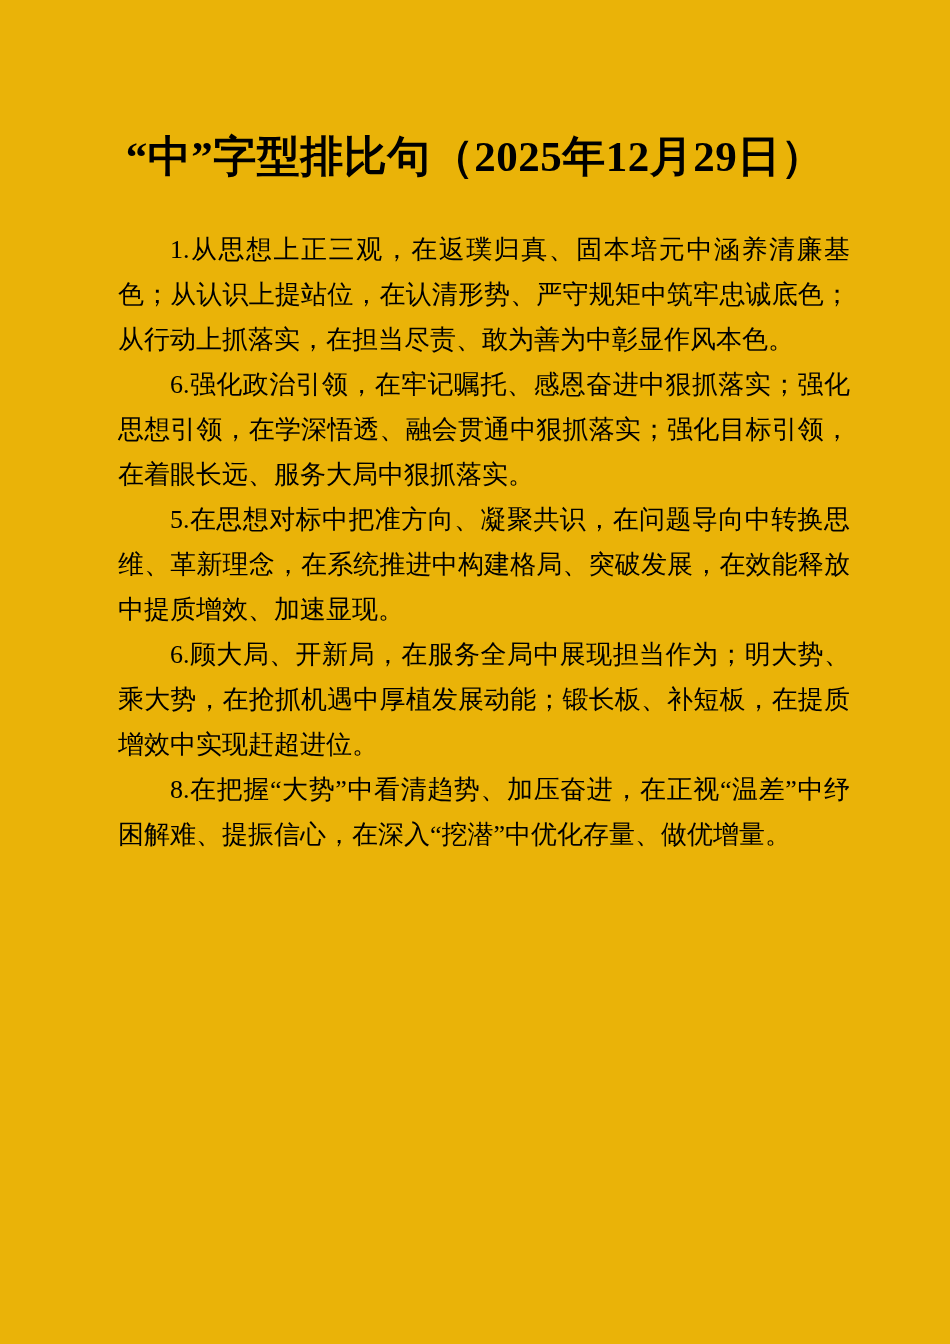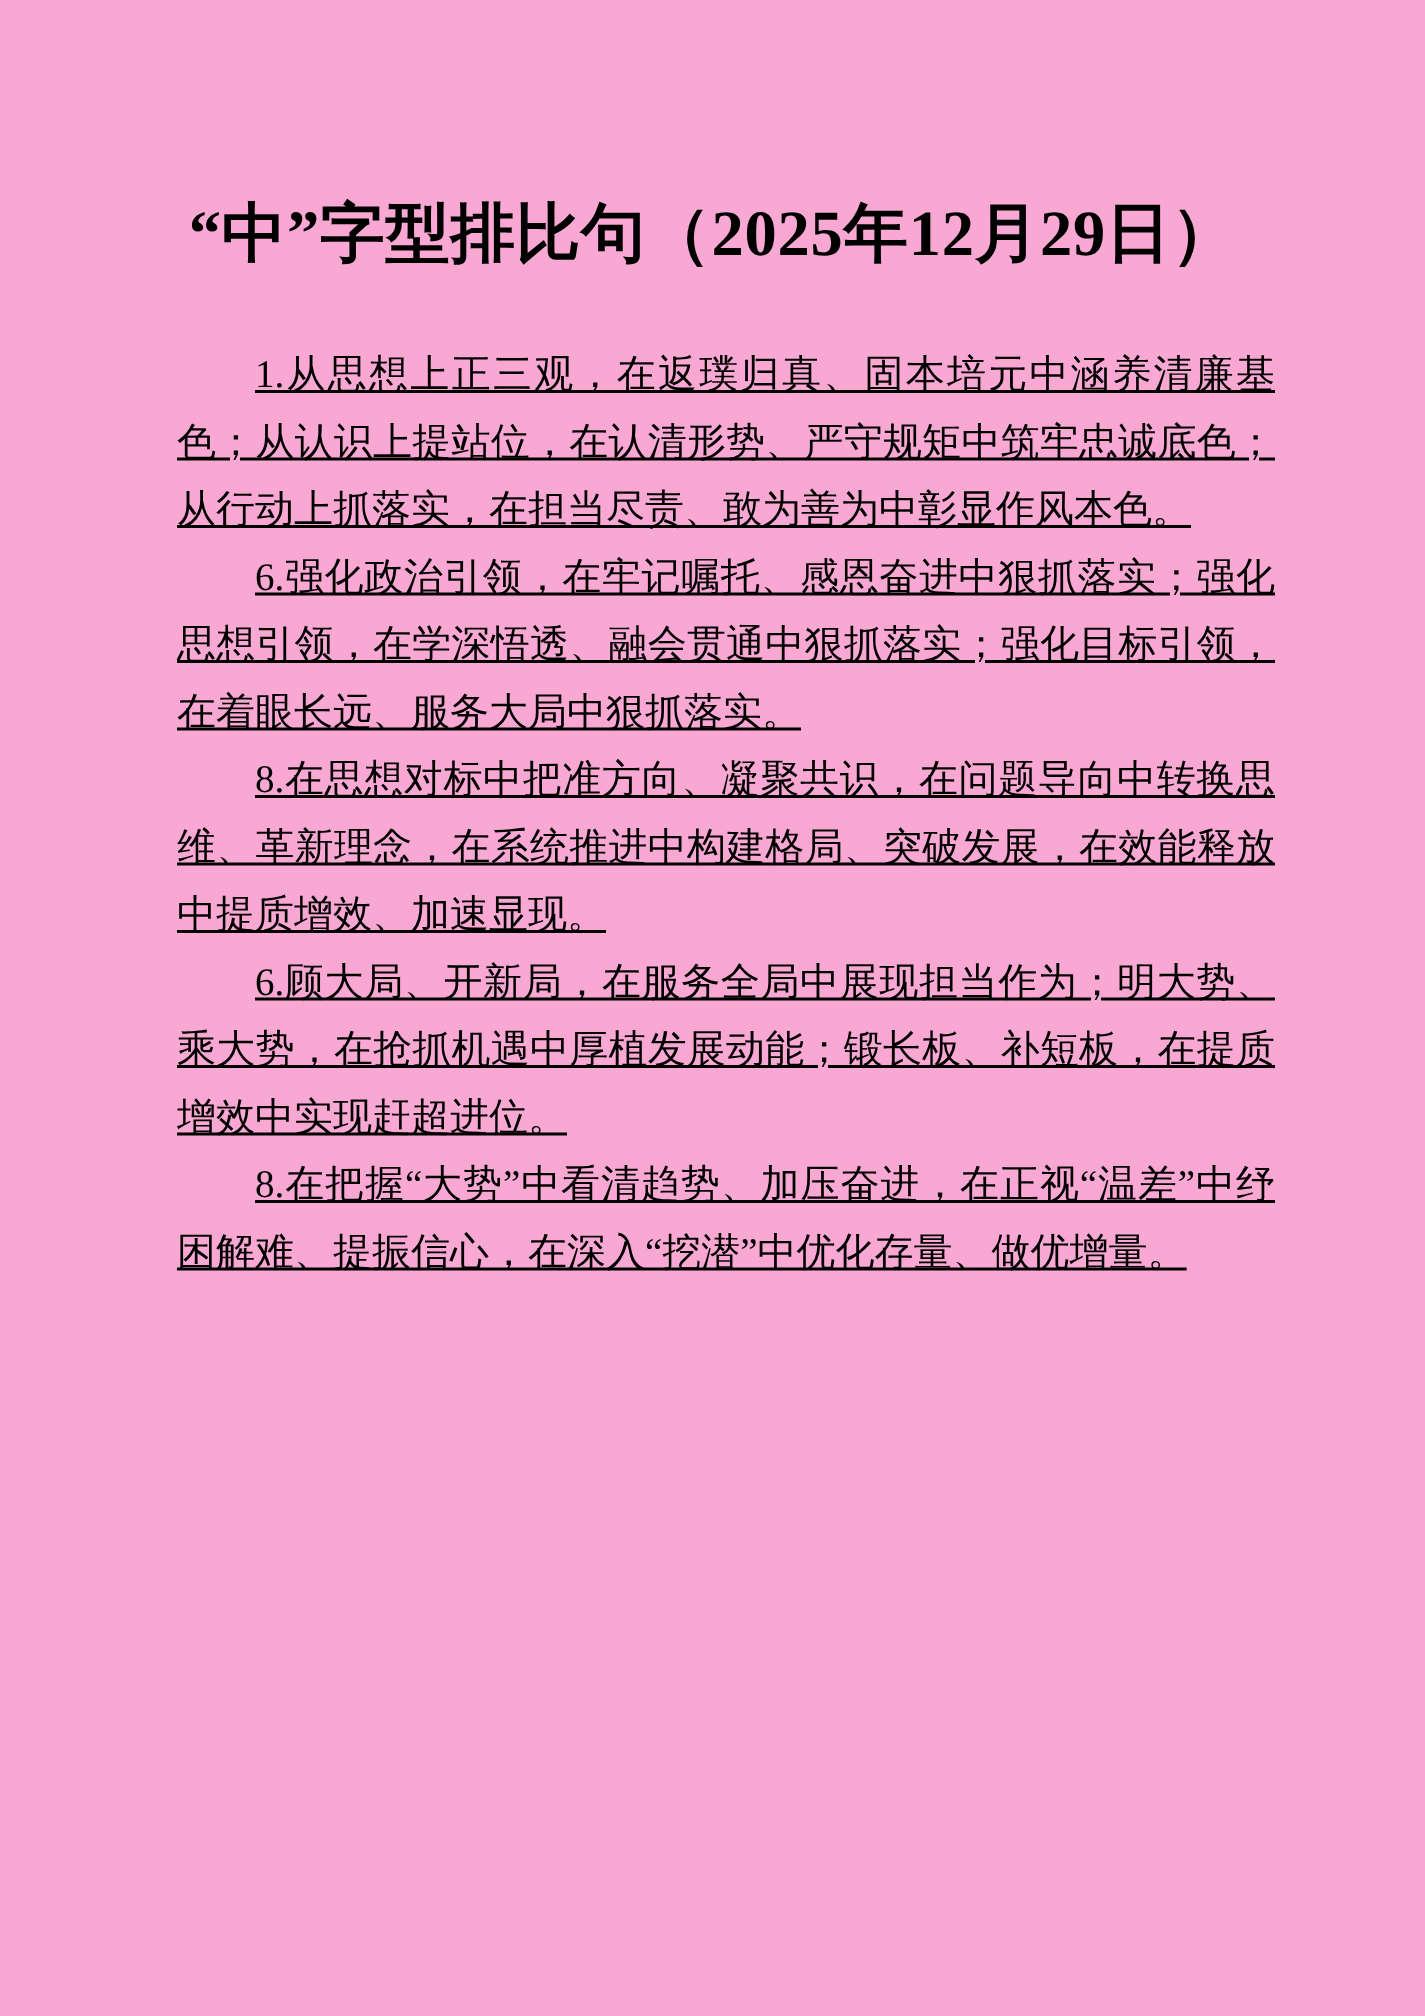--- a/index.html
+++ b/index.html
@@ -4,21 +4,21 @@
 <style>
   html, body {
     margin: 0;
     padding: 0;
     background: #ffffff;
   }
   .page {
     position: relative;
     width: 950px;
     height: 1344px;
-    background: #f9a8d4;
+    background: #eab308;
     overflow: hidden;
     font-family: "Liberation Serif", "DejaVu Serif", serif;
     color: #000000;
   }
   .doc-title {
     margin: 0;
     padding-top: 128px;
     text-align: center;
     font-size: 43px;
     line-height: 58px;
@@ -31,29 +31,28 @@
     margin: 41px 0 0 118px;
     font-size: 26px;
     line-height: 45px;
     text-align: justify;
     text-justify: inter-ideograph;
   }
   .doc-body p {
     margin: 0;
     padding: 0;
     text-indent: 2em;
-    text-decoration: underline;
   }
 </style>
 </head>
 <body>
 
 <div class="page">
   <h1 class="doc-title">“中”字型排比句（2025年12月29日）</h1>
 
   <div class="doc-body">
     <p>1.从思想上正三观，在返璞归真、固本培元中涵养清廉基色；从认识上提站位，在认清形势、严守规矩中筑牢忠诚底色；从行动上抓落实，在担当尽责、敢为善为中彰显作风本色。</p>
     <p>6.强化政治引领，在牢记嘱托、感恩奋进中狠抓落实；强化思想引领，在学深悟透、融会贯通中狠抓落实；强化目标引领，在着眼长远、服务大局中狠抓落实。</p>
-    <p>8.在思想对标中把准方向、凝聚共识，在问题导向中转换思维、革新理念，在系统推进中构建格局、突破发展，在效能释放中提质增效、加速显现。</p>
+    <p>5.在思想对标中把准方向、凝聚共识，在问题导向中转换思维、革新理念，在系统推进中构建格局、突破发展，在效能释放中提质增效、加速显现。</p>
     <p>6.顾大局、开新局，在服务全局中展现担当作为；明大势、乘大势，在抢抓机遇中厚植发展动能；锻长板、补短板，在提质增效中实现赶超进位。</p>
     <p>8.在把握“大势”中看清趋势、加压奋进，在正视“温差”中纾困解难、提振信心，在深入“挖潜”中优化存量、做优增量。</p>
   </div>
 </div>
 
 </body></html>

